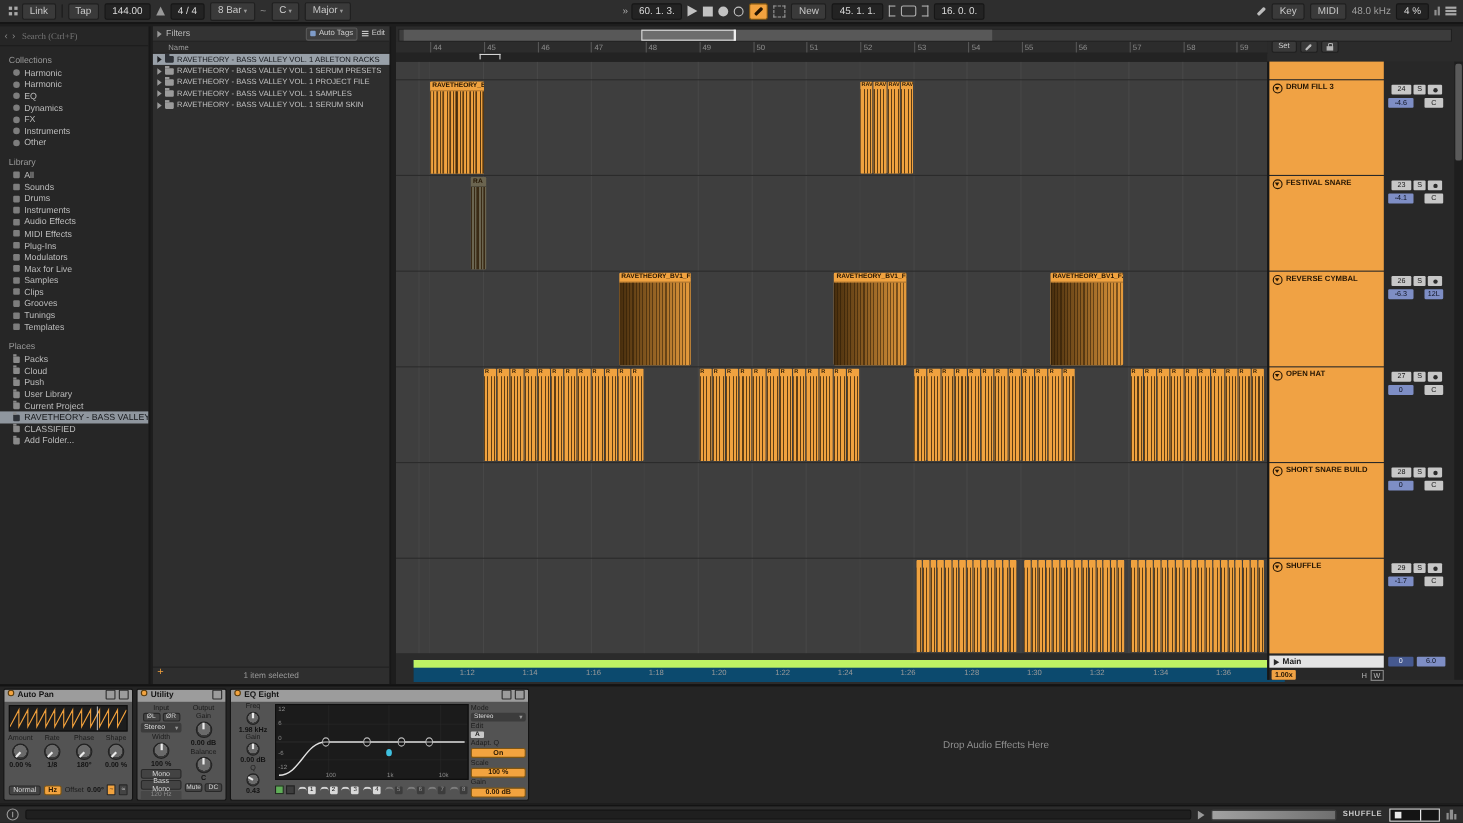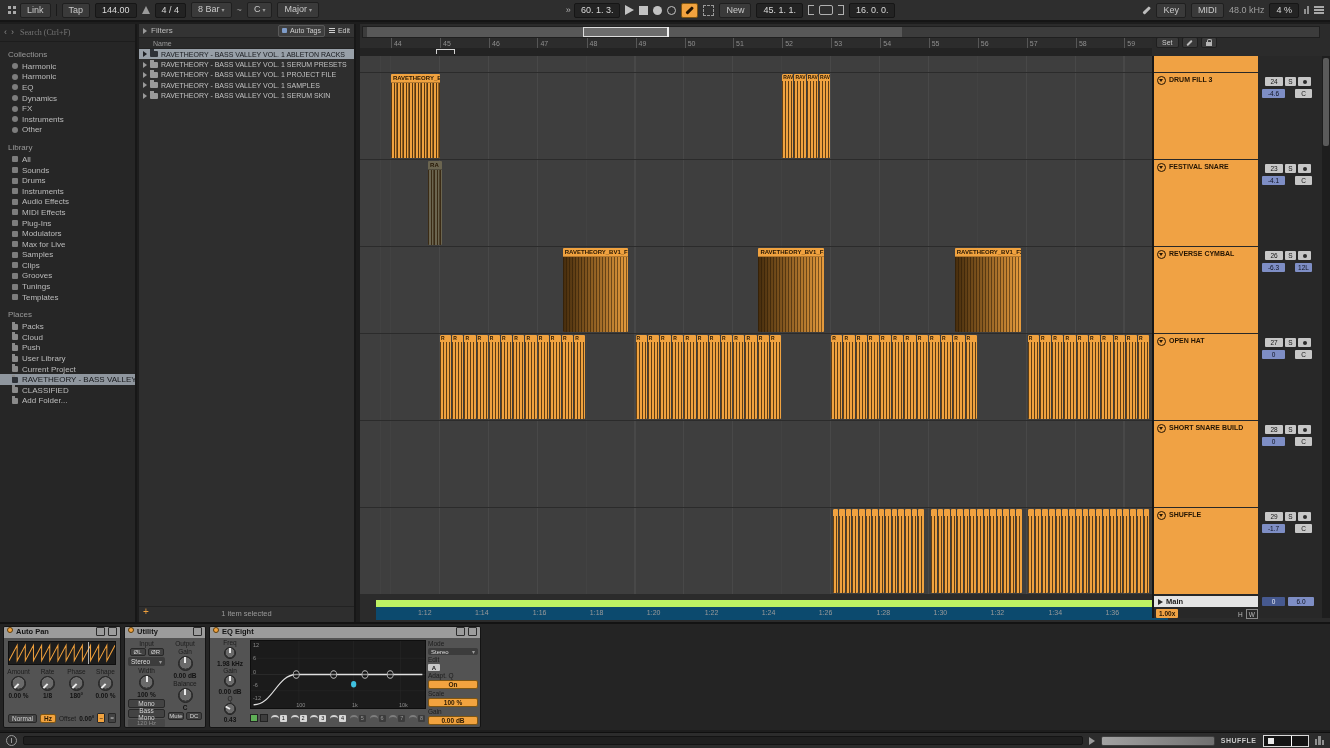--- a/index.html
+++ b/index.html
@@ -1205,20 +1205,21 @@
         <span class="p-label">Adapt. Q</span>
         <span class="chip-orange">On</span>
         <span class="p-label">Scale</span>
         <span class="chip-orange">100 %</span>
         <span class="p-label">Gain</span>
         <span class="chip-orange">0.00 dB</span>
       </div>
     </div>
   </div>
 
+  <div class="drop">Drop Audio Effects Here</div>
 </div>
 
 <div class="statusbar">
   <span class="info-ic"></span>
   <span class="h-scroll"></span>
   <span class="sb-play"></span>
   <span class="xfade"></span>
   <span class="sb-track">SHUFFLE</span>
   <span class="mini-slider">
     <span class="ms-handle"></span>

